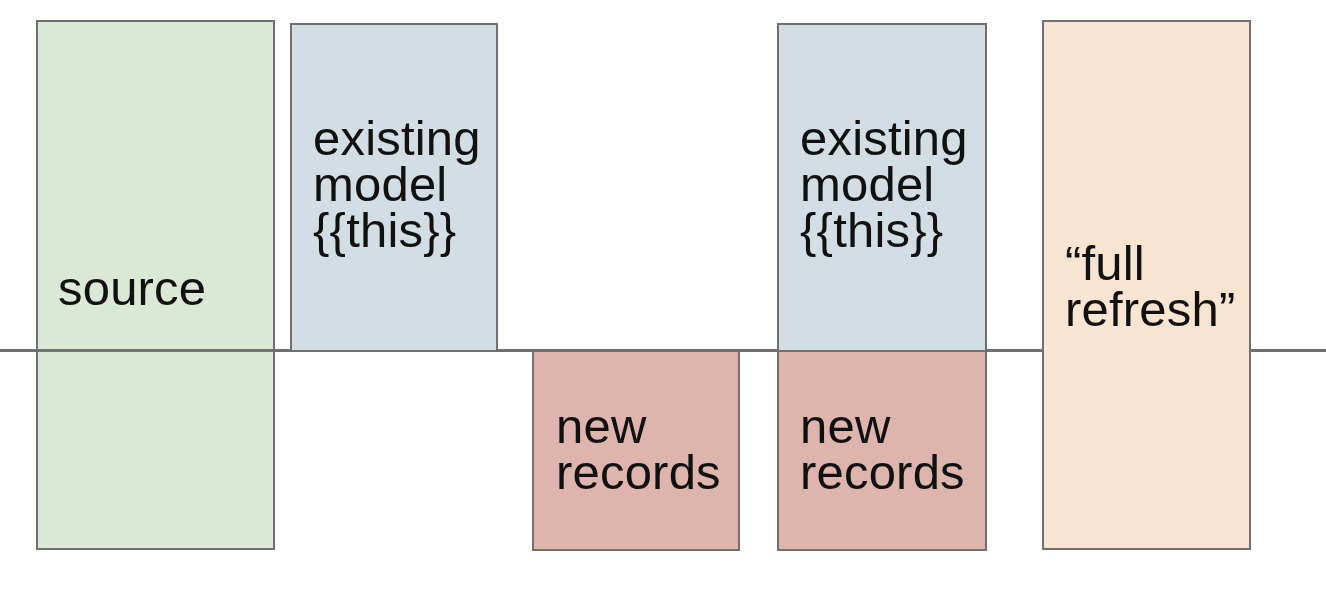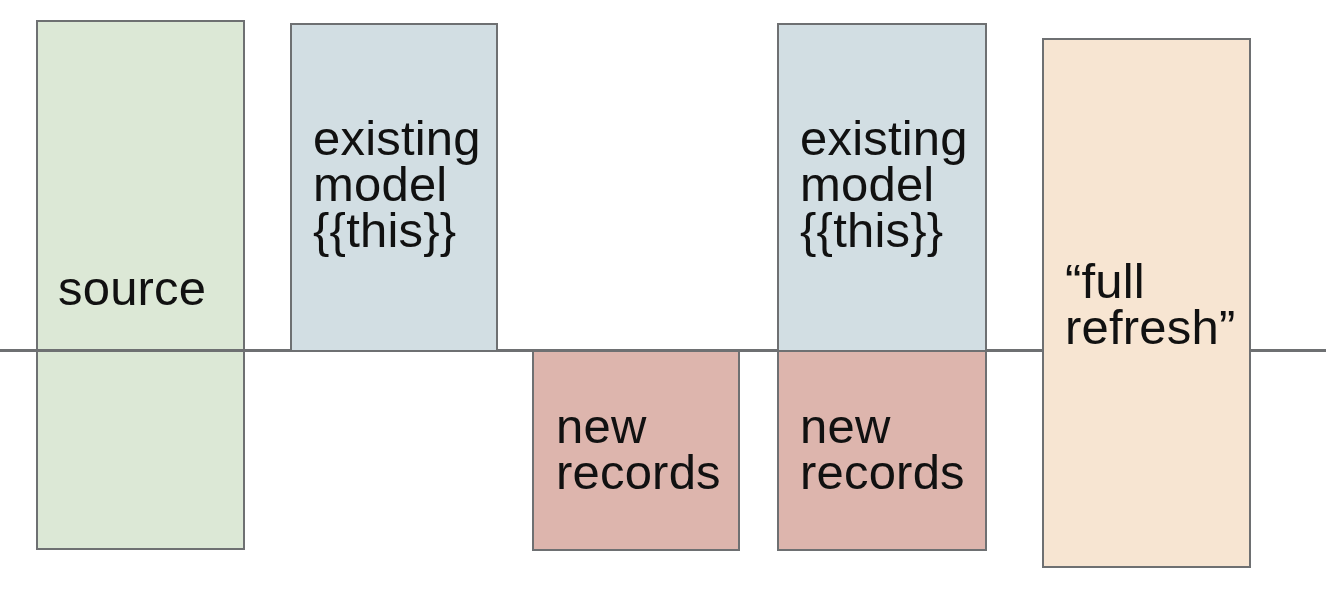--- a/index.html
+++ b/index.html
@@ -33,21 +33,21 @@
   .box .label {
     position: absolute;
     white-space: pre-line;
     color: var(--text, #111111);
     font-size: 49px;
     line-height: 46px;
     letter-spacing: 0.2px;
   }
   
   .box-source {
-    left: 36px; top: 20px; width: 209px; height: 530px;
+    left: 36px; top: 20px; width: 239px; height: 530px;
     background: var(--source-fill, #dce8d6);
     z-index: 1; 
   }
   .box-source .label { left: 20px; top: 243px; }
 
   .box-existing-left {
     left: 290px; top: 23px; width: 208px; height: 329px;
     background: var(--model-fill, #d2dee3);
   }
   .box-existing-left .label { left: 21px; top: 90px; }
@@ -66,21 +66,20 @@
 
   .box-new-right {
     left: 777px; top: 350px; width: 210px; height: 201px;
     background: var(--new-fill, #ddb5ad);
   }
   .box-new-right .label { left: 21px; top: 51px; }
 
   .box-full-refresh {
     left: 1042px; top: 20px; width: 209px; height: 530px;
     background: var(--refresh-fill, #f7e5d2);
-    margin-top: 18px;
   }
   .box-full-refresh .label { left: 21px; top: 218px; }
 </style>
 </head>
 <body>
 
 <div class="canvas">
 
   <div class="timeline"></div>
 

